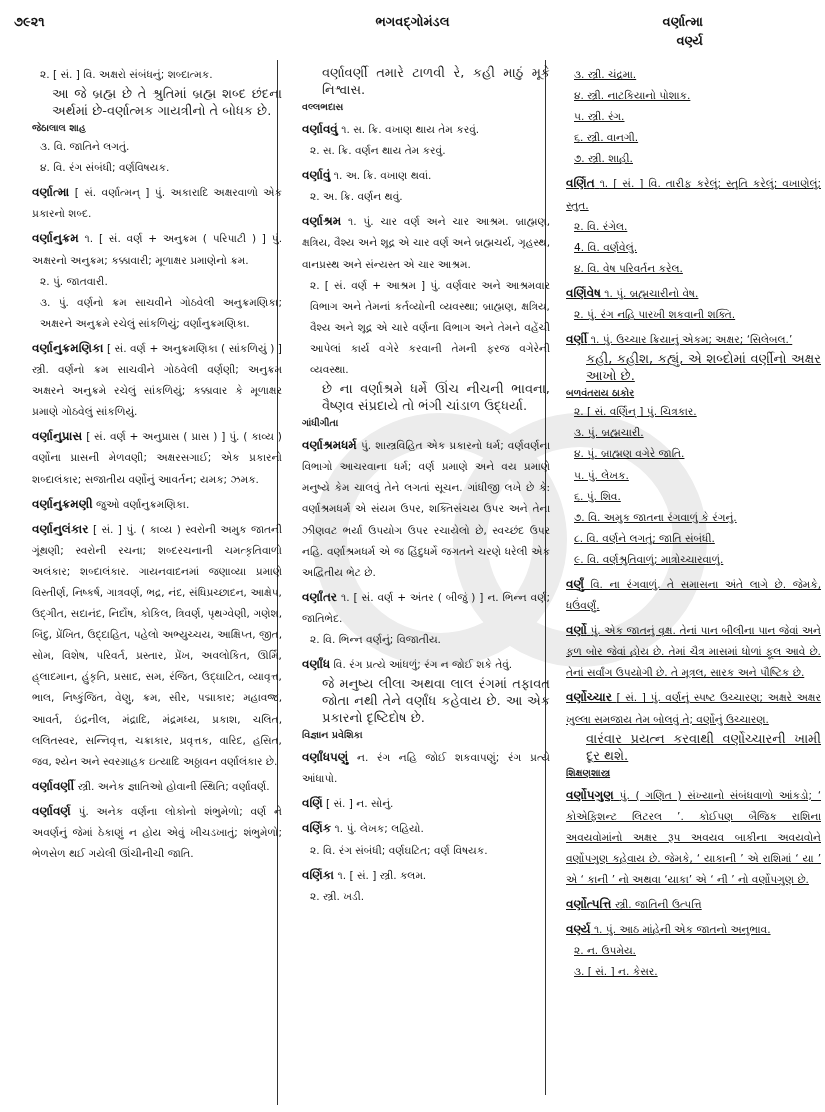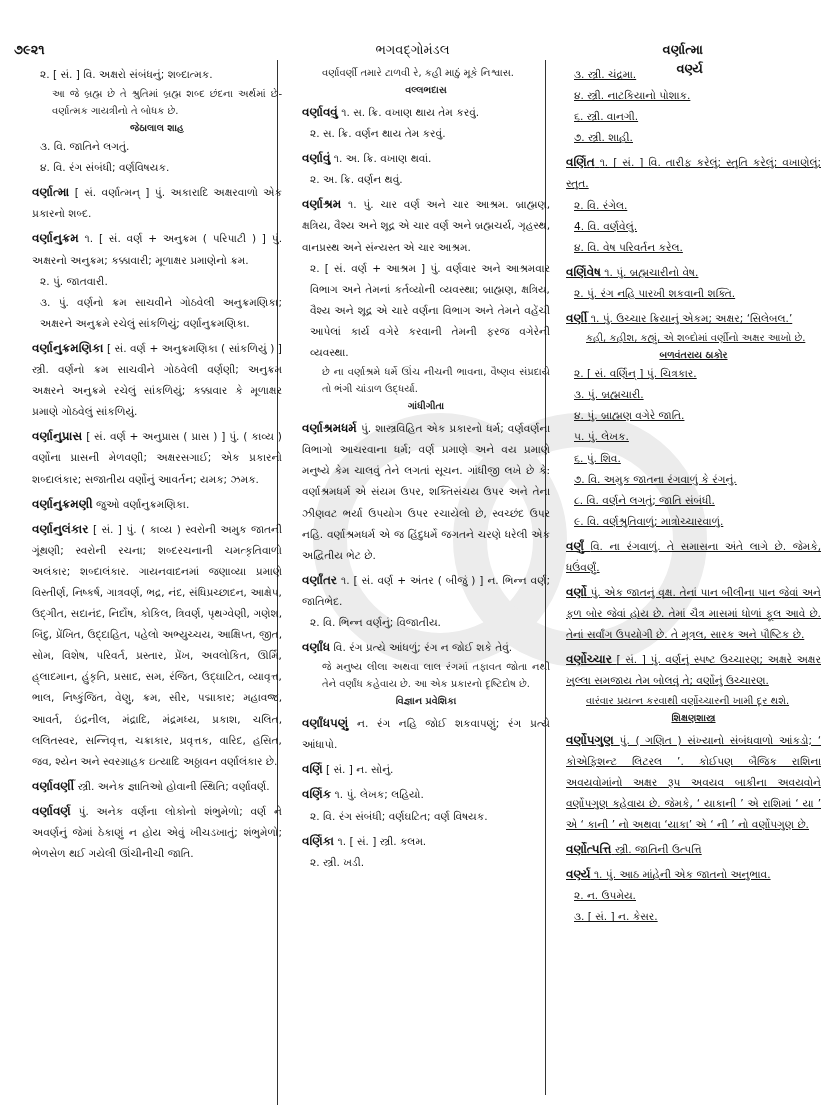--- a/index.html
+++ b/index.html
@@ -4,34 +4,34 @@
 <style>
   html, body { margin:0; padding:0; }
   body {
     width:825px; height:1112px; background:#ffffff; color:#111;
     font-family:"DejaVu Sans", sans-serif; position:relative; overflow:hidden;
   }
   .watermark {
     position:absolute; left:300px; top:330px; width:420px; height:420px;
     pointer-events:none; z-index:0;
   }
-  .header { position:absolute; top:0; left:0; width:717px; height:58px; z-index:2;margin-top:28px; }
+  .header { position:absolute; top:0; left:0; width:717px; height:58px; z-index:2; }
   .page-num { position:absolute; left:14px; top:14px; font-size:13px; font-weight:bold; }
-  .page-title { position:absolute; left:0; width:825px; top:14px; text-align:center; font-size:13px; font-weight:normal; }
+  .page-title { position:absolute; left:0; width:825px; top:14px; text-align:center; font-size:13px; font-weight:bold; }
   .guide { position:absolute; right:14px; top:12px; text-align:right; font-size:13px; font-weight:bold; line-height:19px; }
   .col { position:absolute; top:64px; font-size:10.6px; line-height:21.1px; z-index:1;margin-left:10px; }
   .col1 { left:22px; width:250px; }
   .col2 { left:292px; width:248px; }
   .col3 { left:556px; width:255px;text-decoration:underline; }
   .rule { position:absolute; width:1px; background:#333; z-index:1; }
   .entry { margin-bottom:4px; text-align:justify; }
   .hw { font-weight:bold; font-size:12px; }
   .sense { padding-left:8px; display:block; }
-  .quote { display:block; padding-left:20px; font-size:10px; line-height:17px; color:#222; }
-  .src { display:block; text-align:center; font-size:9.6px; line-height:17px; font-weight:bold; color:#222; }
+  .quote { display:block; padding-left:20px; font-size:13px; line-height:17px; color:#222; }
+  .src { display:block; text-align:left; font-size:9.6px; line-height:17px; font-weight:bold; color:#222; }
 </style>
 </head>
 <body>
 
 <svg class="watermark" viewBox="0 0 420 420">
   <g fill="none" stroke="#ececec" stroke-width="34">
     <circle cx="140" cy="210" r="110"></circle>
     <circle cx="280" cy="210" r="110"></circle>
   </g>
 </svg>
@@ -78,20 +78,21 @@
     <div class="entry"><span class="hw">વર્ણાંધ</span> <span class="">વિ. રંગ પ્રત્યે આંધળું; રંગ ન જોઈ શકે તેવું.</span><span class="quote">જે મનુષ્ય લીલા અથવા લાલ રંગમાં તફાવત જોતા નથી તેને વર્ણાંધ કહેવાય છે. આ એક પ્રકારનો દૃષ્ટિદોષ છે.</span><span class="src">વિજ્ઞાન પ્રવેશિકા</span></div>
     <div class="entry"><span class="hw">વર્ણાંધપણું</span> <span class="">ન. રંગ નહિ જોઈ શકવાપણું; રંગ પ્રત્યે આંધાપો.</span></div>
     <div class="entry"><span class="hw">વર્ણિ</span> <span class="">[ સં. ] ન. સોનું.</span></div>
     <div class="entry"><span class="hw">વર્ણિક</span> <span class="">૧. પું. લેખક; લહિયો.</span><span class="sense">૨. વિ. રંગ સંબંધી; વર્ણઘટિત; વર્ણ વિષયક.</span></div>
     <div class="entry"><span class="hw">વર્ણિકા</span> <span class="">૧. [ સં. ] સ્ત્રી. કલમ.</span><span class="sense">૨. સ્ત્રી. ખડી.</span></div>
   </div>
 <div class="col col3">
     <div class="entry">
       <span class="sense">૩. સ્ત્રી. ચંદ્રમા.</span>
       <span class="sense">૪. સ્ત્રી. નાટકિયાનો પોશાક.</span>
+      <span class="sense">૫. સ્ત્રી. રંગ.</span>
       <span class="sense">૬. સ્ત્રી. વાનગી.</span>
       <span class="sense">૭. સ્ત્રી. શાહી.</span>
     </div>
     <div class="entry"><span class="hw">વર્ણિત</span> <span class="">૧. [ સં. ] વિ. તારીફ કરેલું; સ્તુતિ કરેલું; વખાણેલું; સ્તુત.</span><span class="sense">૨. વિ. રંગેલ.</span><span class="sense">4. વિ. વર્ણવેલું.</span><span class="sense">૪. વિ. વેષ પરિવર્તન કરેલ.</span></div>
     <div class="entry"><span class="hw">વર્ણિવેષ</span> <span class="">૧. પું. બ્રહ્મચારીનો વેષ.</span><span class="sense">૨. પું. રંગ નહિ પારખી શકવાની શક્તિ.</span></div>
     <div class="entry"><span class="hw">વર્ણી</span> <span class="">૧. પું. ઉચ્ચાર ક્રિયાનું એકમ; અક્ષર; ‘સિલેબલ.’</span><span class="quote">કહી, કહીશ, કહ્યું, એ શબ્દોમાં વર્ણીનો અક્ષર આખો છે.</span><span class="src">બળવંતરાય ઠાકોર</span><span class="sense">૨. [ સં. વર્ણિન્ ] પું. ચિત્રકાર.</span><span class="sense">૩. પું. બ્રહ્મચારી.</span><span class="sense">૪. પું. બ્રાહ્મણ વગેરે જાતિ.</span><span class="sense">૫. પું. લેખક.</span><span class="sense">૬. પું. શિવ.</span><span class="sense">૭. વિ. અમુક જાતના રંગવાળું કે રંગનું.</span><span class="sense">૮. વિ. વર્ણને લગતું; જાતિ સંબંધી.</span><span class="sense">૯. વિ. વર્ણશ્રુતિવાળું; માત્રોચ્ચારવાળું.</span></div>
     <div class="entry"><span class="hw">વર્ણું</span> <span class="">વિ. ના રંગવાળું. તે સમાસના અંતે લાગે છે. જેમકે, ધઉંવર્ણું.</span></div>
     <div class="entry"><span class="hw">વર્ણો</span> <span class="">પું. એક જાતનું વૃક્ષ. તેનાં પાન બીલીના પાન જેવાં અને ફળ બોર જેવાં હોય છે. તેમાં ચૈત્ર માસમાં ધોળાં ફૂલ આવે છે. તેનાં સર્વાંગ ઉપયોગી છે. તે મૂત્રલ, સારક અને પૌષ્ટિક છે.</span></div>
     <div class="entry"><span class="hw">વર્ણોચ્ચાર</span> <span class="">[ સં. ] પું. વર્ણનું સ્પષ્ટ ઉચ્ચારણ; અક્ષરે અક્ષર ખુલ્લા સમજાય તેમ બોલવું તે; વર્ણોનું ઉચ્ચારણ.</span><span class="quote">વારંવાર પ્રયત્ન કરવાથી વર્ણોચ્ચારની ખામી દૂર થશે.</span><span class="src">શિક્ષણશાસ્ત્ર</span></div>
     <div class="entry"><span class="hw">વર્ણોપગુણ</span> <span class="">પું. ( ગણિત ) સંખ્યાનો સંબંધવાળો આંકડો; ‘ કોએફિશન્ટ લિટરલ ’. કોઈપણ બૈજિક રાશિના અવયવોમાંનો અક્ષર રૂપ અવયવ બાકીના અવયવોને વર્ણોપગુણ કહેવાય છે. જેમકે, ‘ યાકાની ’ એ રાશિમાં ‘ યા ’ એ ‘ કાની ’ નો અથવા ‘યાકા’ એ ‘ ની ’ નો વર્ણોપગુણ છે.</span></div>

